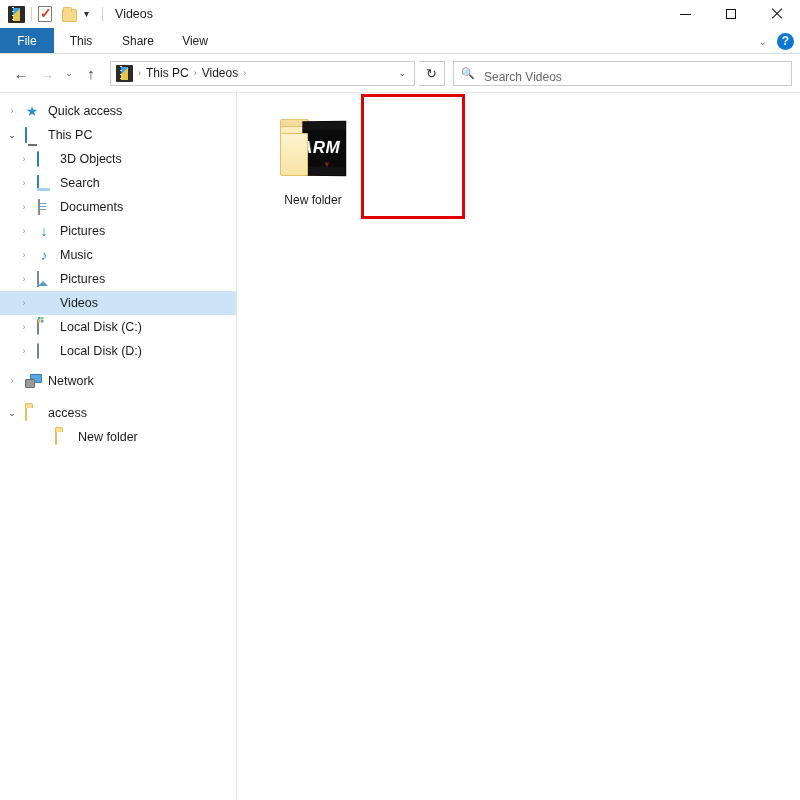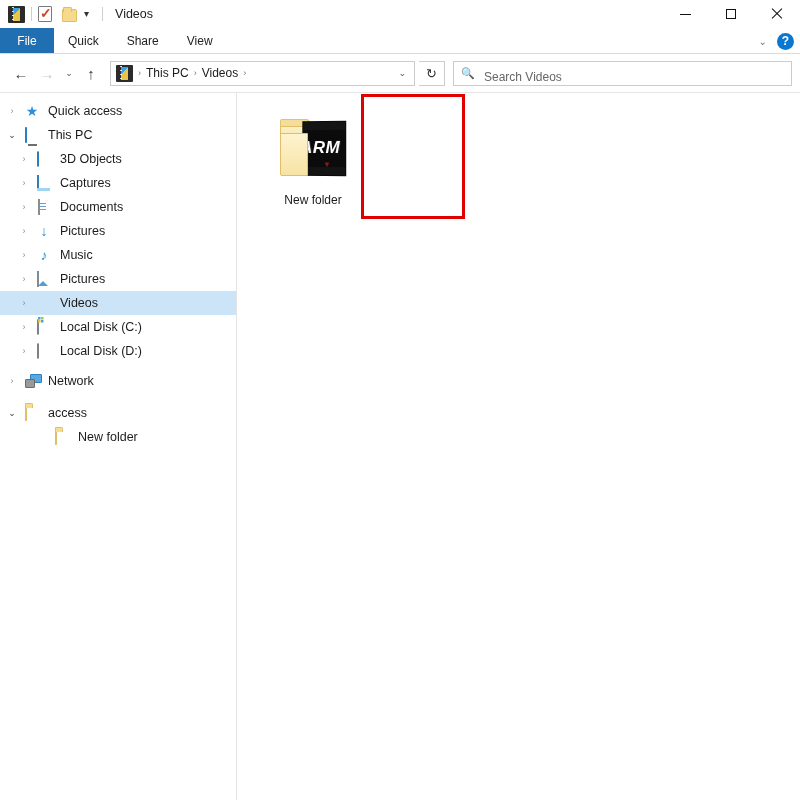--- a/index.html
+++ b/index.html
@@ -419,21 +419,21 @@
           <span class="glyph-max"></span>
         </div>
       <div class="winbtn close">
           <span class="glyph-close"></span>
         </div>
     </div>
   </div>
 
   <div class="ribbon">
     <div class="tab file">File</div>
-    <div class="tab">Quick</div>
+    <div class="tab">This</div>
     <div class="tab">Share</div>
     <div class="tab">View</div>
     <div class="ribbon-right">
       <span class="chev-collapse">⌄</span>
       <span class="help-icon">?</span>
     </div>
   </div>
 
   <div class="navbar">
     <div class="navbtn">←</div>
@@ -486,21 +486,21 @@
             <span class="si"><span class="si-3d"></span></span>
           </span>
         <span class="node-label">3D Objects</span>
       </div>
 
       <div class="node d1">
         <span class="expander">›</span>
         <span class="node-icon">
             <span class="si"><span class="si-desk"></span></span>
           </span>
-        <span class="node-label">Captures</span>
+        <span class="node-label">Search</span>
       </div>
 
       <div class="node d1">
         <span class="expander">›</span>
         <span class="node-icon">
             <span class="si"><span class="si-doc"></span></span>
           </span>
         <span class="node-label">Documents</span>
       </div>
 

